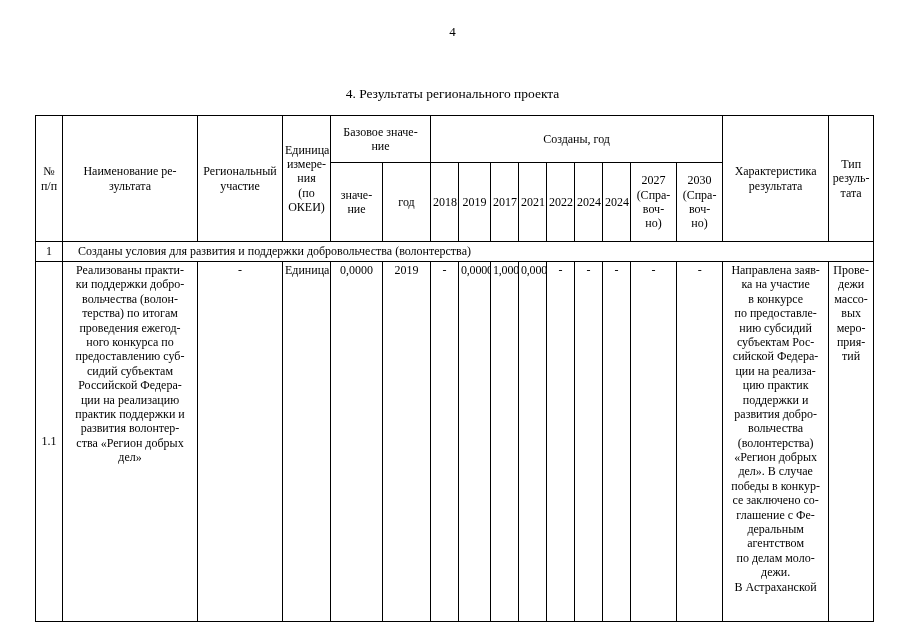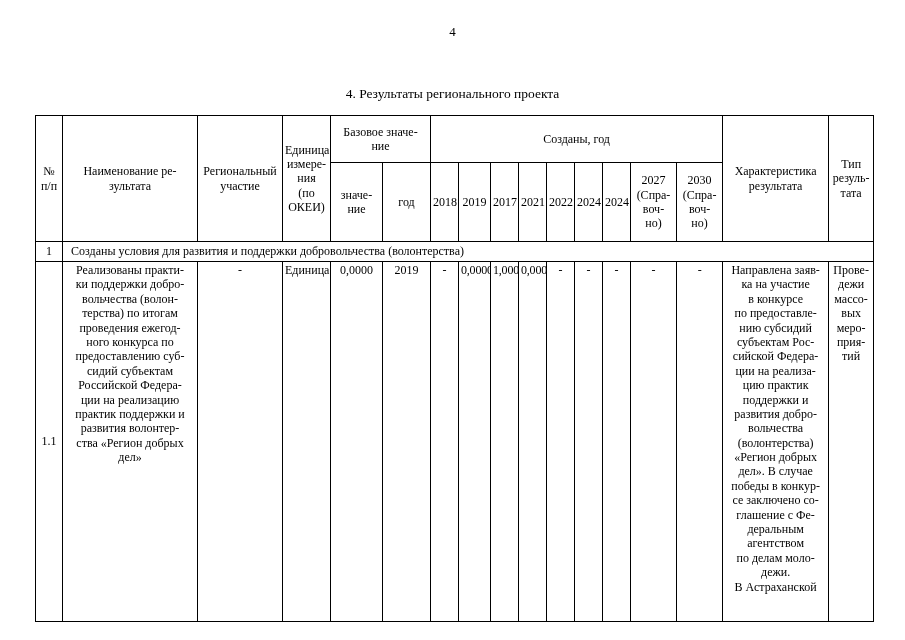--- a/index.html
+++ b/index.html
@@ -121,21 +121,21 @@
 но)</th>
         <th class="pre year-h">2030
 (Спра-
 воч-
 но)</th>
       </tr>
     </thead>
     <tbody>
       <tr class="section-row">
         <td class="center">1</td>
-        <td colspan="16" class="left" style="padding-left:8px">Созданы условия для развития и поддержки добровольчества (волонтерства)</td>
+        <td colspan="16" class="left" style="padding-left:15px">Созданы условия для развития и поддержки добровольчества (волонтерства)</td>
       </tr>
       <tr class="data-row">
         <td class="mid">1.1</td>
         <td class="pre">Реализованы практи-
 ки поддержки добро-
 вольчества (волон-
 терства) по итогам
 проведения ежегод-
 ного конкурса по
 предоставлению суб-

